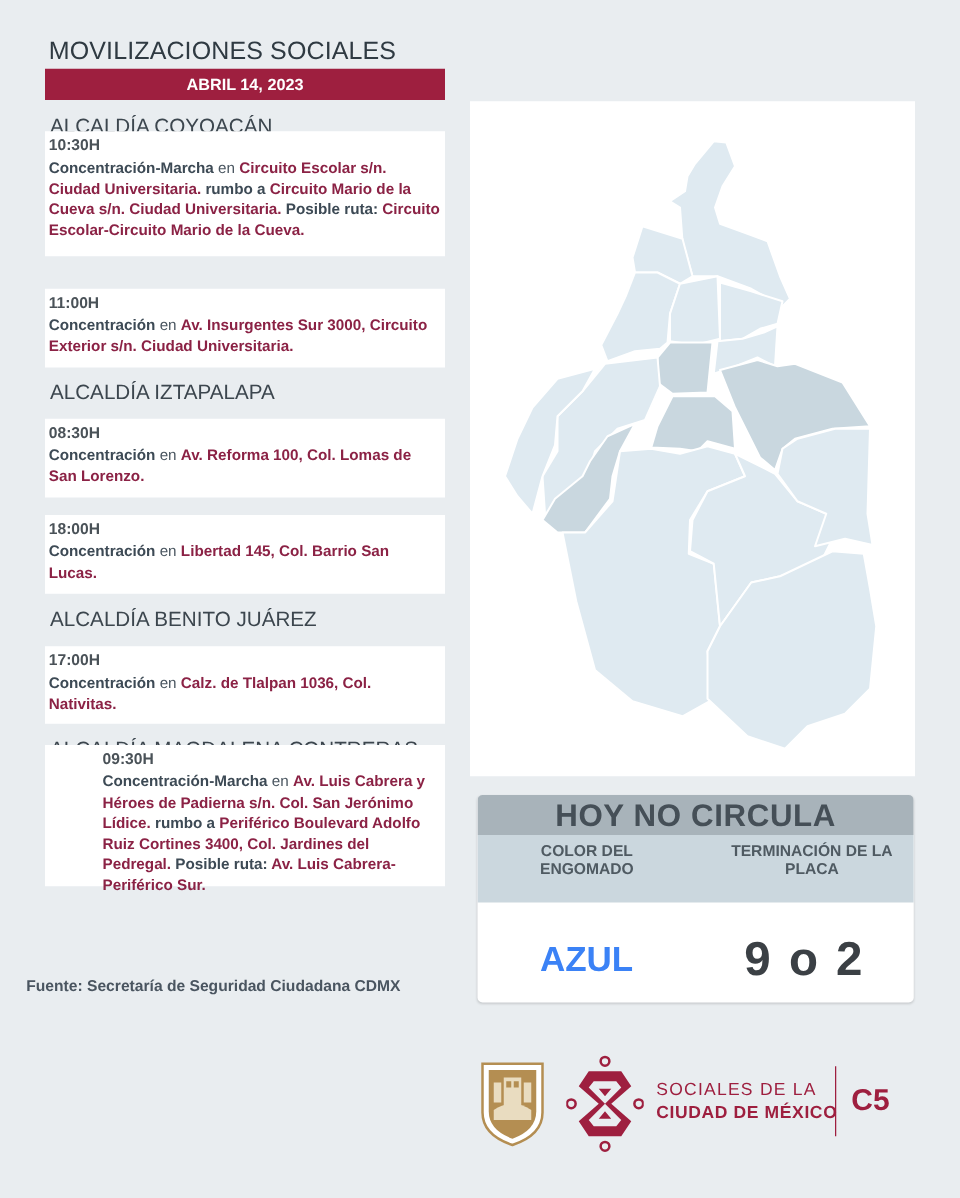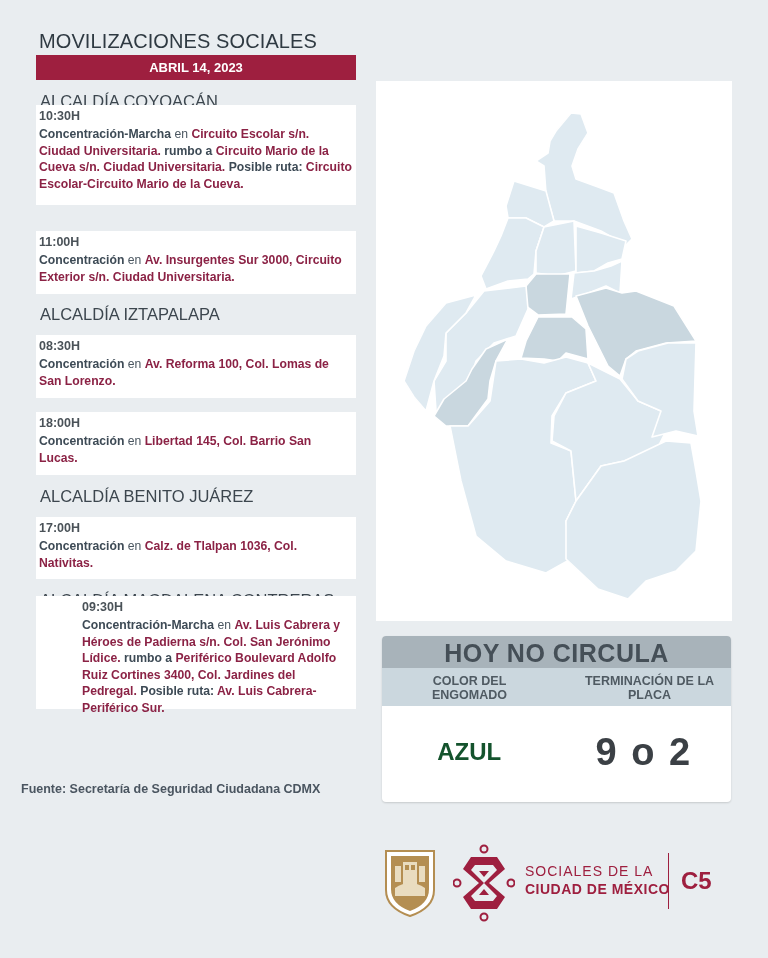--- a/index.html
+++ b/index.html
@@ -9,25 +9,25 @@
   .alc{position:absolute;left:40px;font-size:16.5px;color:#3c464e;}
   .card{position:absolute;left:36px;width:320px;background:#fff;box-sizing:border-box;padding:4px 3px 0 3px;}
   .time{font-weight:bold;font-size:12.5px;color:#4a5258;margin-bottom:3px;}
   .desc{font-size:12.2px;line-height:16.5px;color:#3d4a55;font-weight:bold;}
   .desc .hl{color:#8b2245;font-weight:bold;}
   .desc .pl{color:#4a5660;font-weight:normal;}
   .source{position:absolute;left:21px;top:782px;font-size:12.5px;font-weight:bold;color:#4a5560;}
   .mapbox{position:absolute;left:376px;top:81px;width:356px;height:540px;background:#fff;}
   .hnc{position:absolute;left:382px;top:636px;width:349px;height:166px;background:#fff;border-radius:4px;overflow:hidden;box-shadow:0 1px 2px rgba(0,0,0,0.15);}
   .hnc-head{height:32px;background:#a8b3ba;color:#454f57;font-weight:bold;font-size:25px;text-align:center;line-height:34px;letter-spacing:0.5px;}
-  .hnc-sub{height:38px;background:#cbd7de;display:flex;}
+  .hnc-sub{height:54px;background:#cbd7de;display:flex;}
   .hnc-sub div{flex:1;text-align:center;font-size:12.5px;font-weight:bold;color:#4f5a62;line-height:14px;padding-top:6px;}
   .hnc-vals{display:flex;height:92px;align-items:center;}
   .hnc-vals div{flex:1;text-align:center;}
-  .azul{color:#14532d;font-size:24px;font-weight:bold;}
+  .azul{color:#3b82f6;font-size:28px;font-weight:bold;}
   .digits{color:#3b4045;font-size:38px;font-weight:bold;letter-spacing:2px;}
   .logos{position:absolute;left:383px;top:845px;width:350px;height:80px;}
 </style>
 </head>
 <body>
 
 <div class="title">MOVILIZACIONES SOCIALES</div>
 <div class="datebar">ABRIL 14, 2023</div>
 
 <div id="events">

